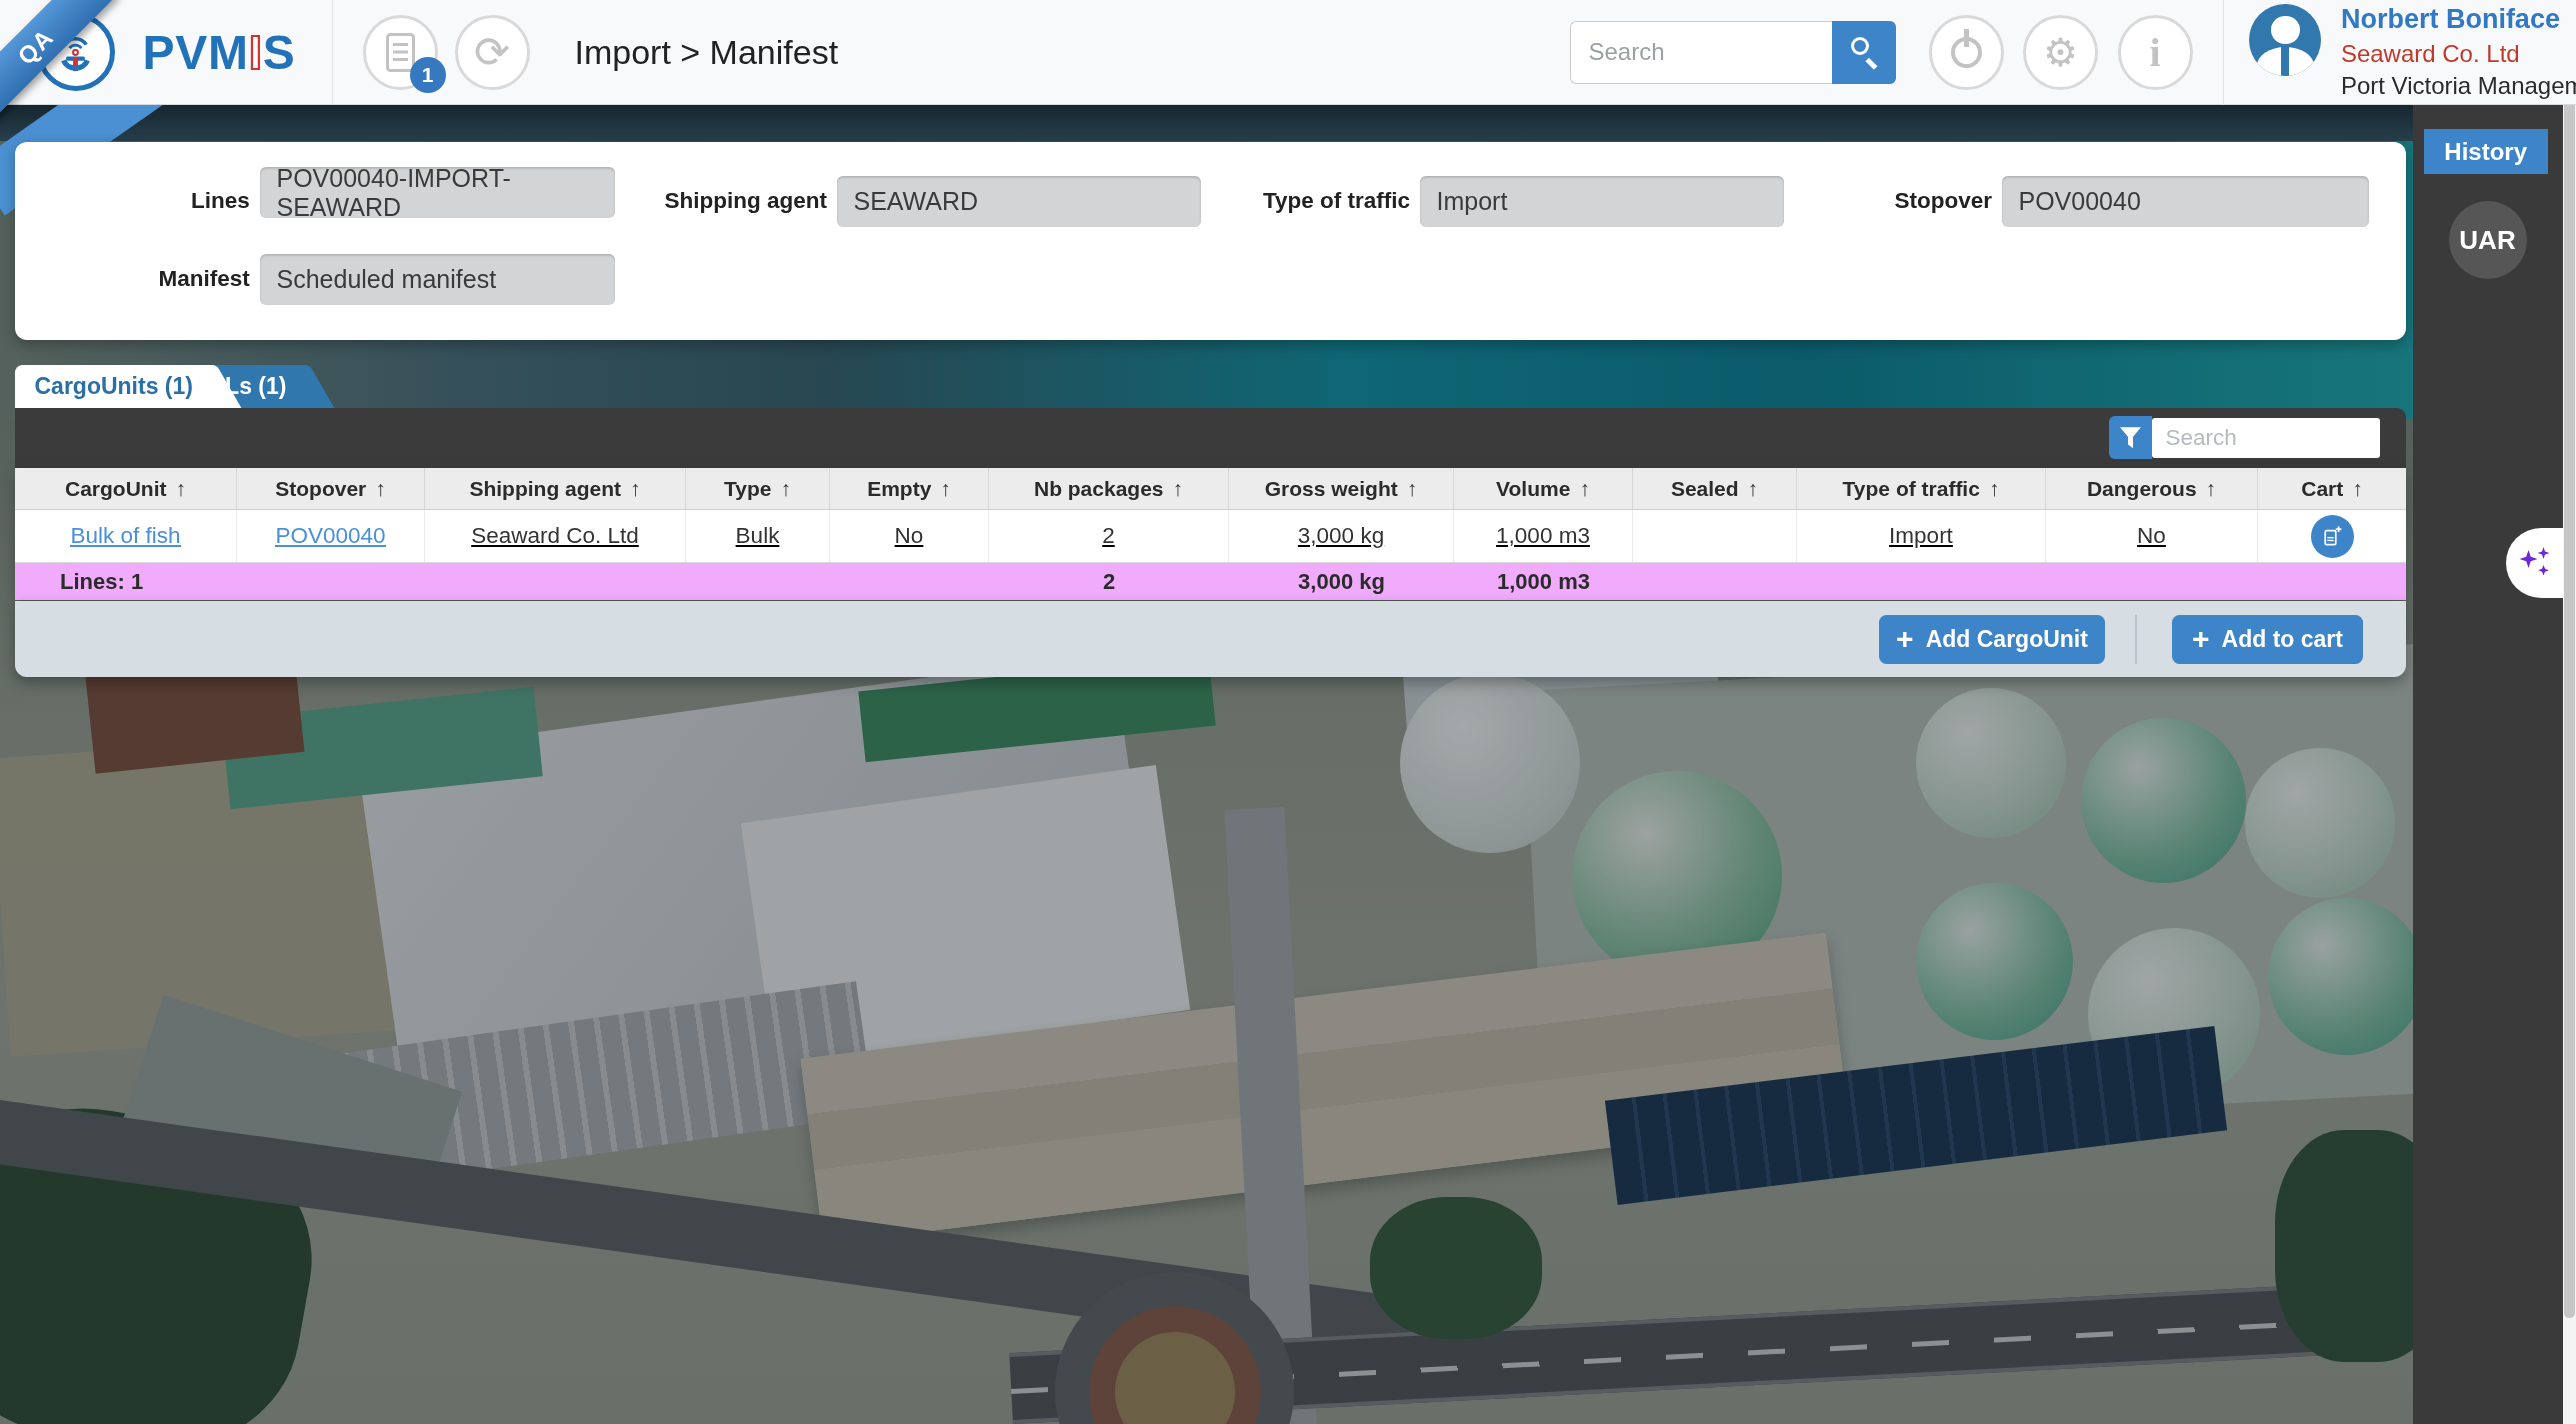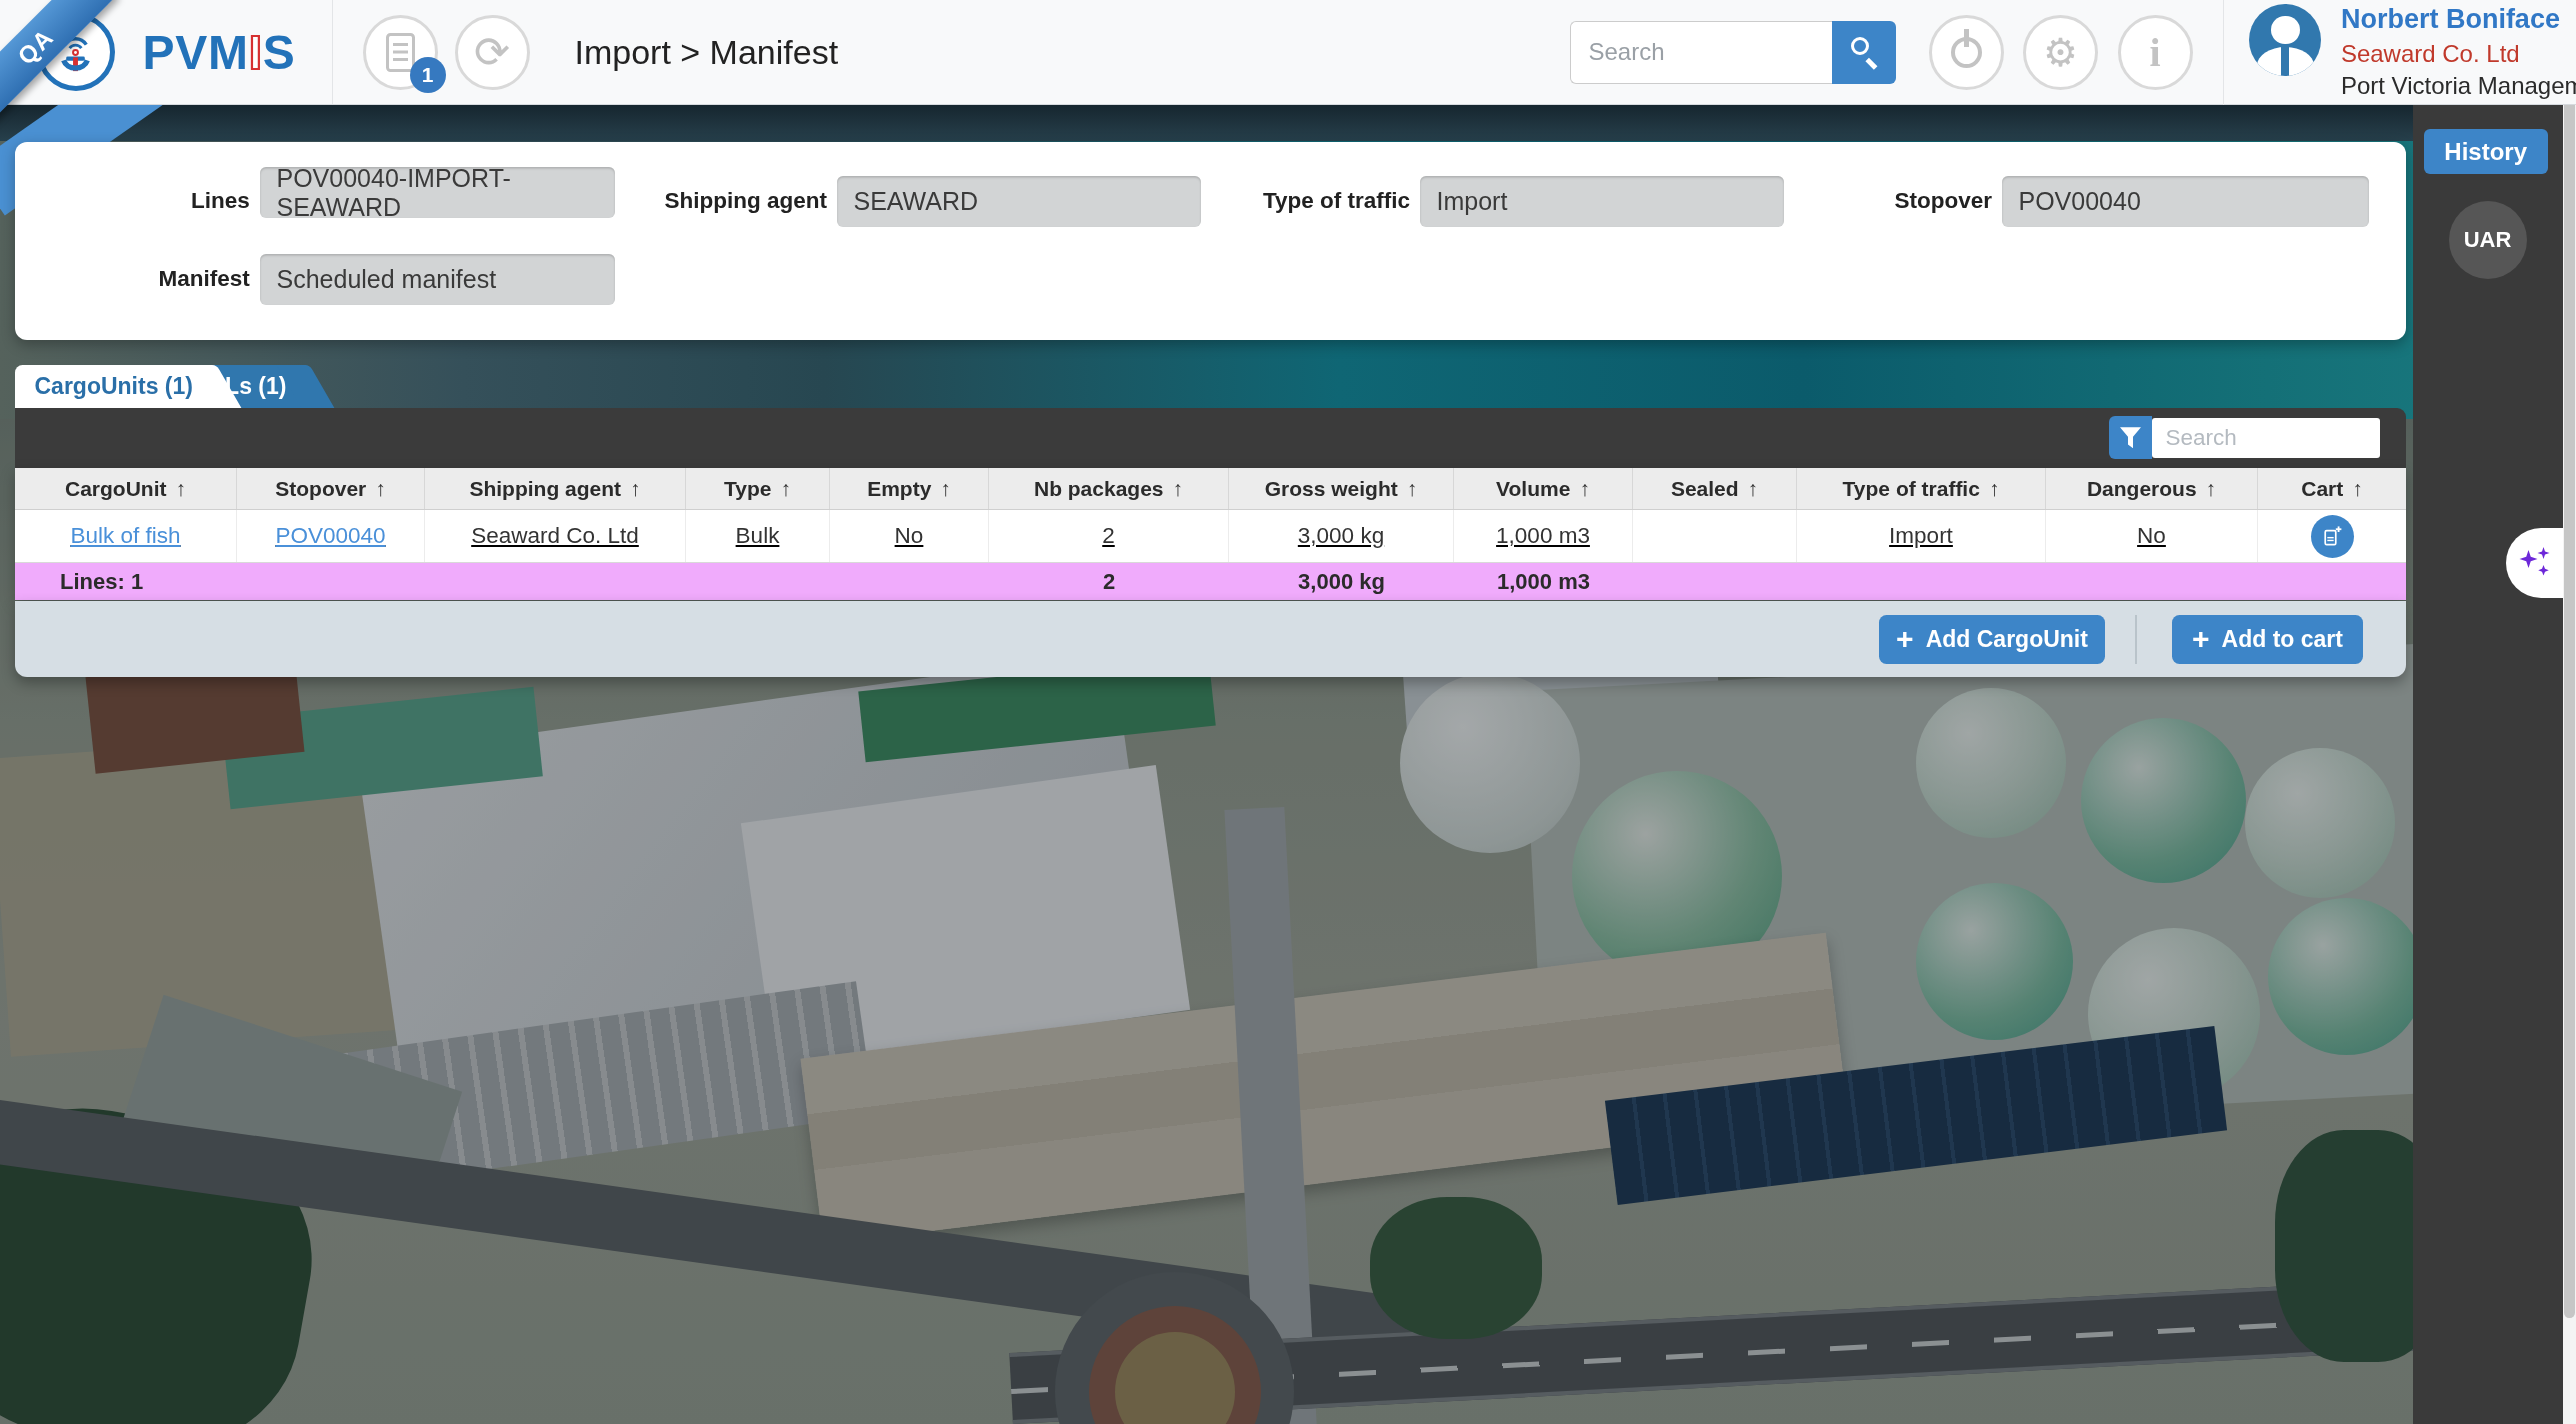--- a/index.html
+++ b/index.html
@@ -160,23 +160,23 @@
     font-size:23px; font-weight:bold; cursor:pointer; display:flex; align-items:center; justify-content:center; gap:12px;
     font-family:"Liberation Sans",sans-serif; }
   .plus { font-size:30px; font-weight:bold; line-height:1; }
   .btn-addcu { left:1864px; width:226px; }
   .act-sep { position:absolute; left:2120px; top:13.5px; width:1.5px; height:49px; background:#b9c3ca; }
   .btn-addcart { left:2157px; width:191px; }
 
   
   .sidebar { position:absolute; right:13.5px; top:105px; width:150px; height:1320px; background:#3a3a3a; z-index:2; }
   .history-btn { position:absolute; left:11.2px; top:24px; width:124px; height:45px; background:#3d85c8; color:#fff;
-    border:none; border-radius:6px; font-size:24px; font-weight:bold; cursor:pointer; }
+    border:none; border-radius:0; font-size:24px; font-weight:bold; cursor:pointer; }
   .uar-circle { position:absolute; left:36px; top:96px; width:78px; height:78px; border-radius:50%; background:#565656;
-    color:#fff; font-size:22px; font-weight:bold; display:flex; align-items:center; justify-content:center; cursor:pointer; }
+    color:#fff; font-size:26px; font-weight:bold; display:flex; align-items:center; justify-content:center; cursor:pointer; }
   .sparkle-pill { position:absolute; right:0; top:423px; width:57px; height:70px; background:#fff;
     border-radius:35px 0 0 35px; border:none; cursor:pointer; display:flex; align-items:center; justify-content:center; }
 
   
   .scrollbar { position:absolute; right:0; top:0; width:13.5px; height:1425px; background:#f4f4f4; z-index:4; }
   .scroll-thumb { position:absolute; left:1.5px; top:7.5px; width:10.5px; height:1310px; background:#c6c6c6; border-radius:5.2px; }
 </style>
 </head>
 <body>
 

